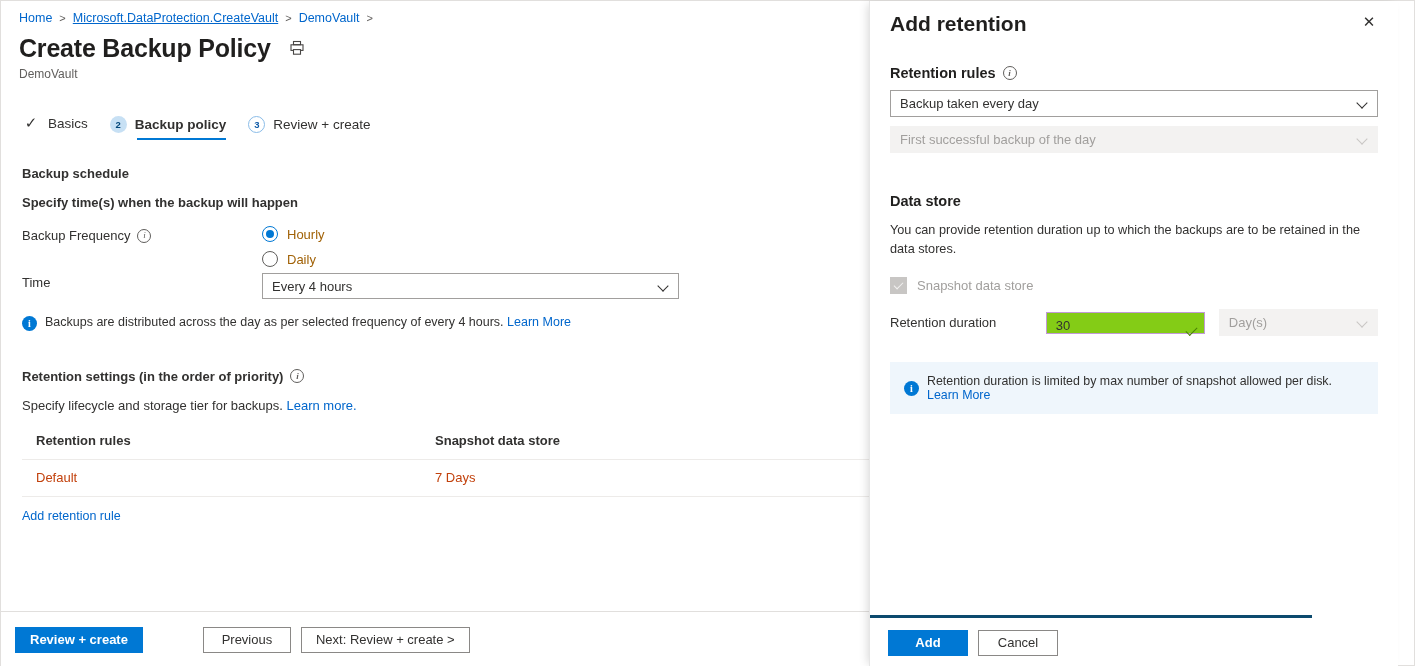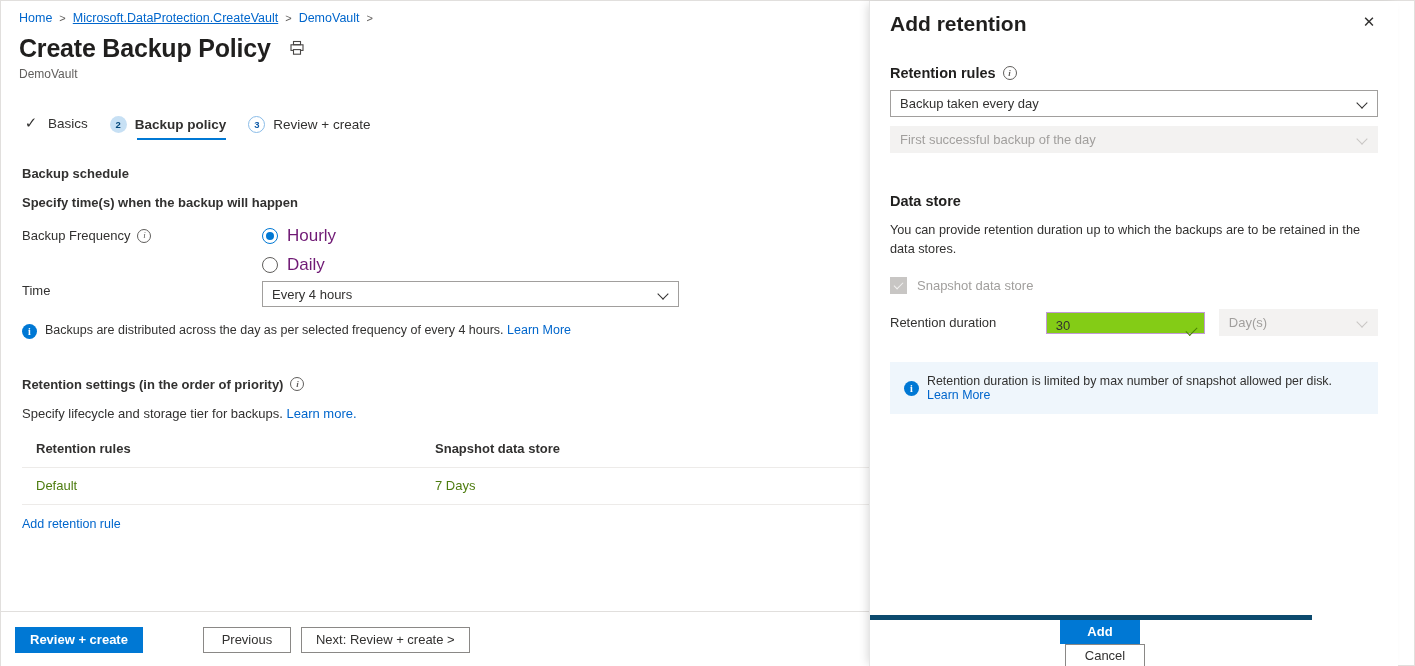--- a/index.html
+++ b/index.html
@@ -165,21 +165,21 @@
     border: 1px solid #0078d4;
   }
   .radio-item.checked .radio-mark:after {
     content: "";
     position: absolute;
     left: 3px; top: 3px;
     width: 8px; height: 8px;
     border-radius: 50%;
     background: #0078d4;
   }
-  .radio-label { font-size: 17px; color: #701a75; }
+  .radio-label { font-size: 13px; color: #a16207; }
 
   .dropdown {
     height: 26px;
     border: 1px solid #a19f9d;
     background: #fff;
     display: flex; align-items: center;
     padding: 0 8px 0 9px;
     font-size: 13px;
     color: #323130;
     cursor: pointer;
@@ -249,21 +249,21 @@
   table.rules th {
     text-align: left;
     font-size: 13px;
     font-weight: 600;
     color: #323130;
     padding: 4px 0 11px 14px;
     border-bottom: 1px solid #edebe9;
   }
   table.rules td {
     font-size: 13px;
-    color: #4d7c0f;
+    color: #c2410c;
     padding: 10px 0 11px 14px;
     border-bottom: 1px solid #edebe9;
   }
   .col-2 { width: 53%; }
   .add-rule {
     font-size: 12.5px;
     color: #0066cc;
     cursor: pointer;
     margin: 12px 0 0 3px;
     display: inline-block;
@@ -419,25 +419,24 @@
     padding: 12px 14px;
     font-size: 12.4px;
     color: #323130;
     min-height: 41px;
   }
 
   .panel-footer {
     position: absolute;
     left: 0; bottom: 0;
     width: 442px; height: 52px;
-    border-top: 5px solid #0c4a6e;
+    border-top: 3px solid #0c4a6e;
     display: flex; align-items: center;
     padding-left: 18px;
     background: #fff;
-    flex-direction: column;
   }
 </style>
 </head>
 <body>
 
 <div id="root">
 
   <div class="main-blade">
 
     <div class="breadcrumb">

